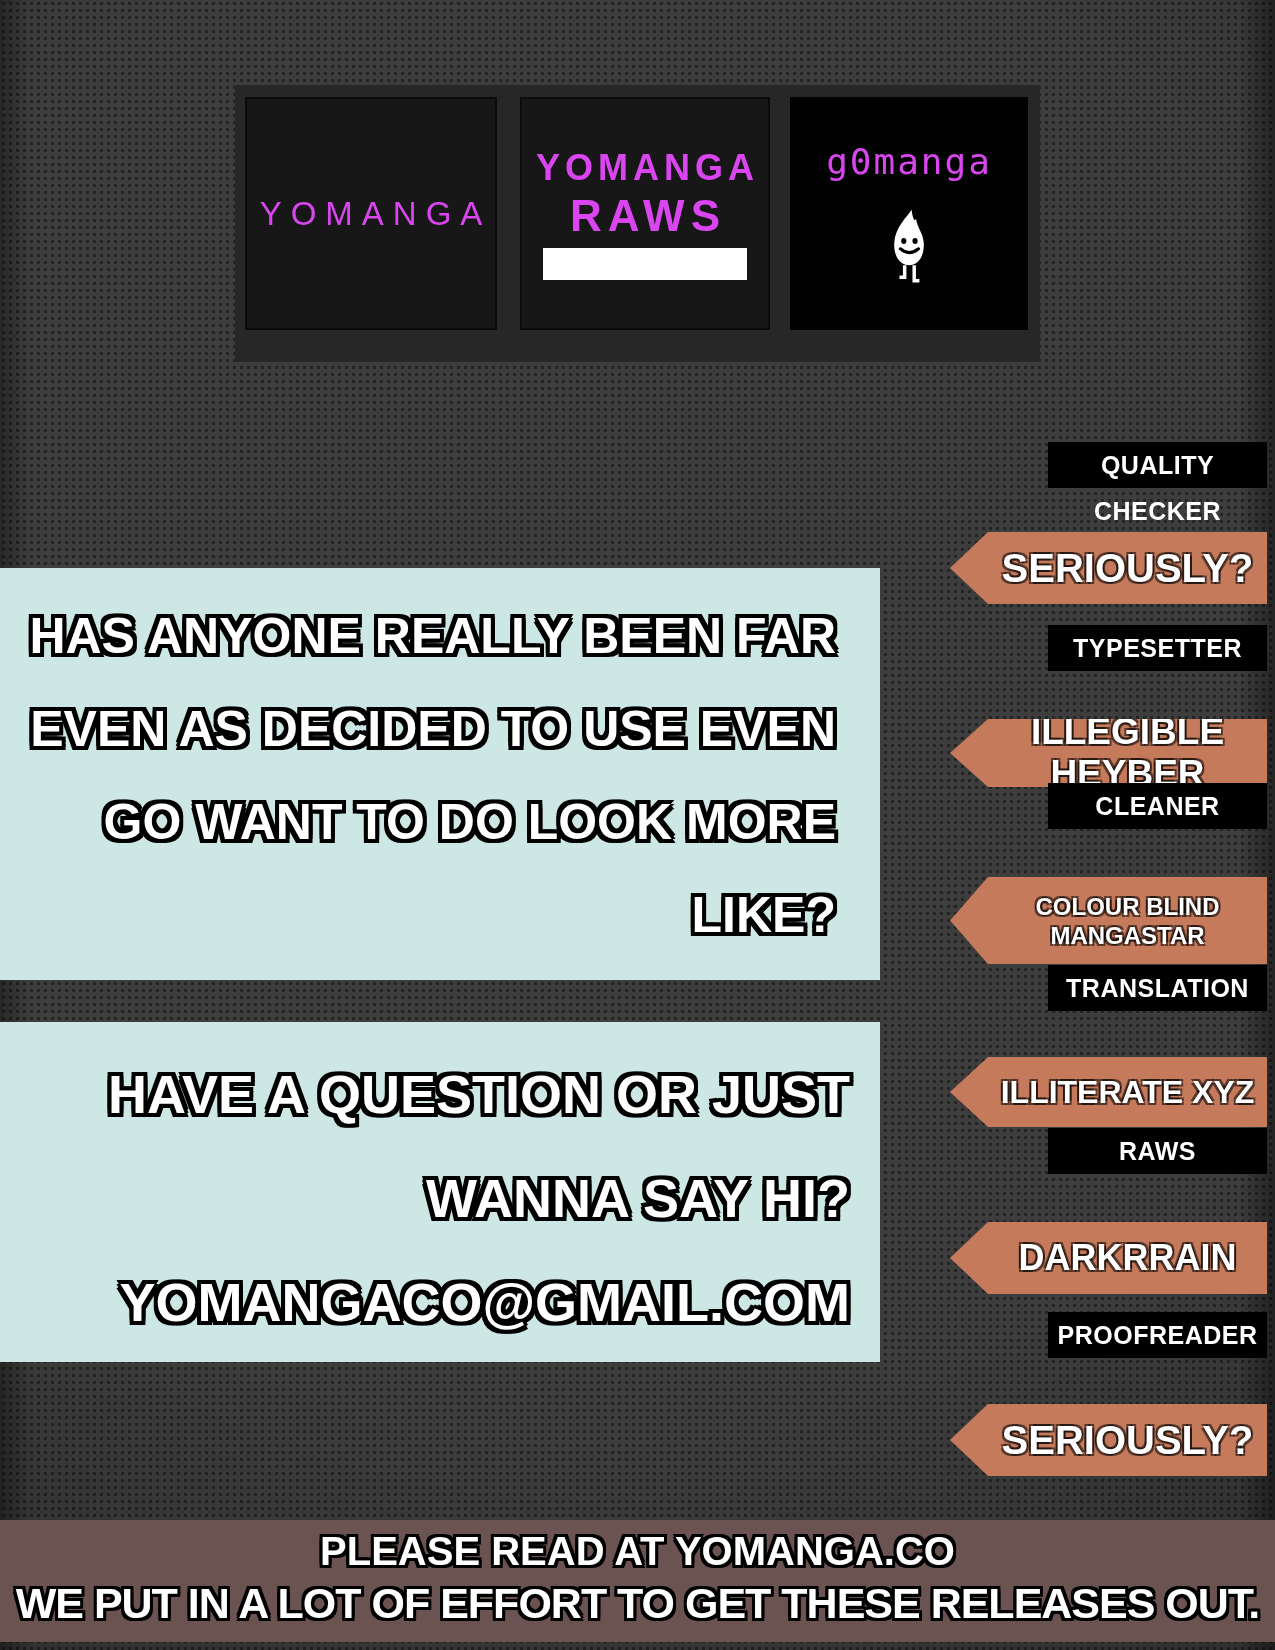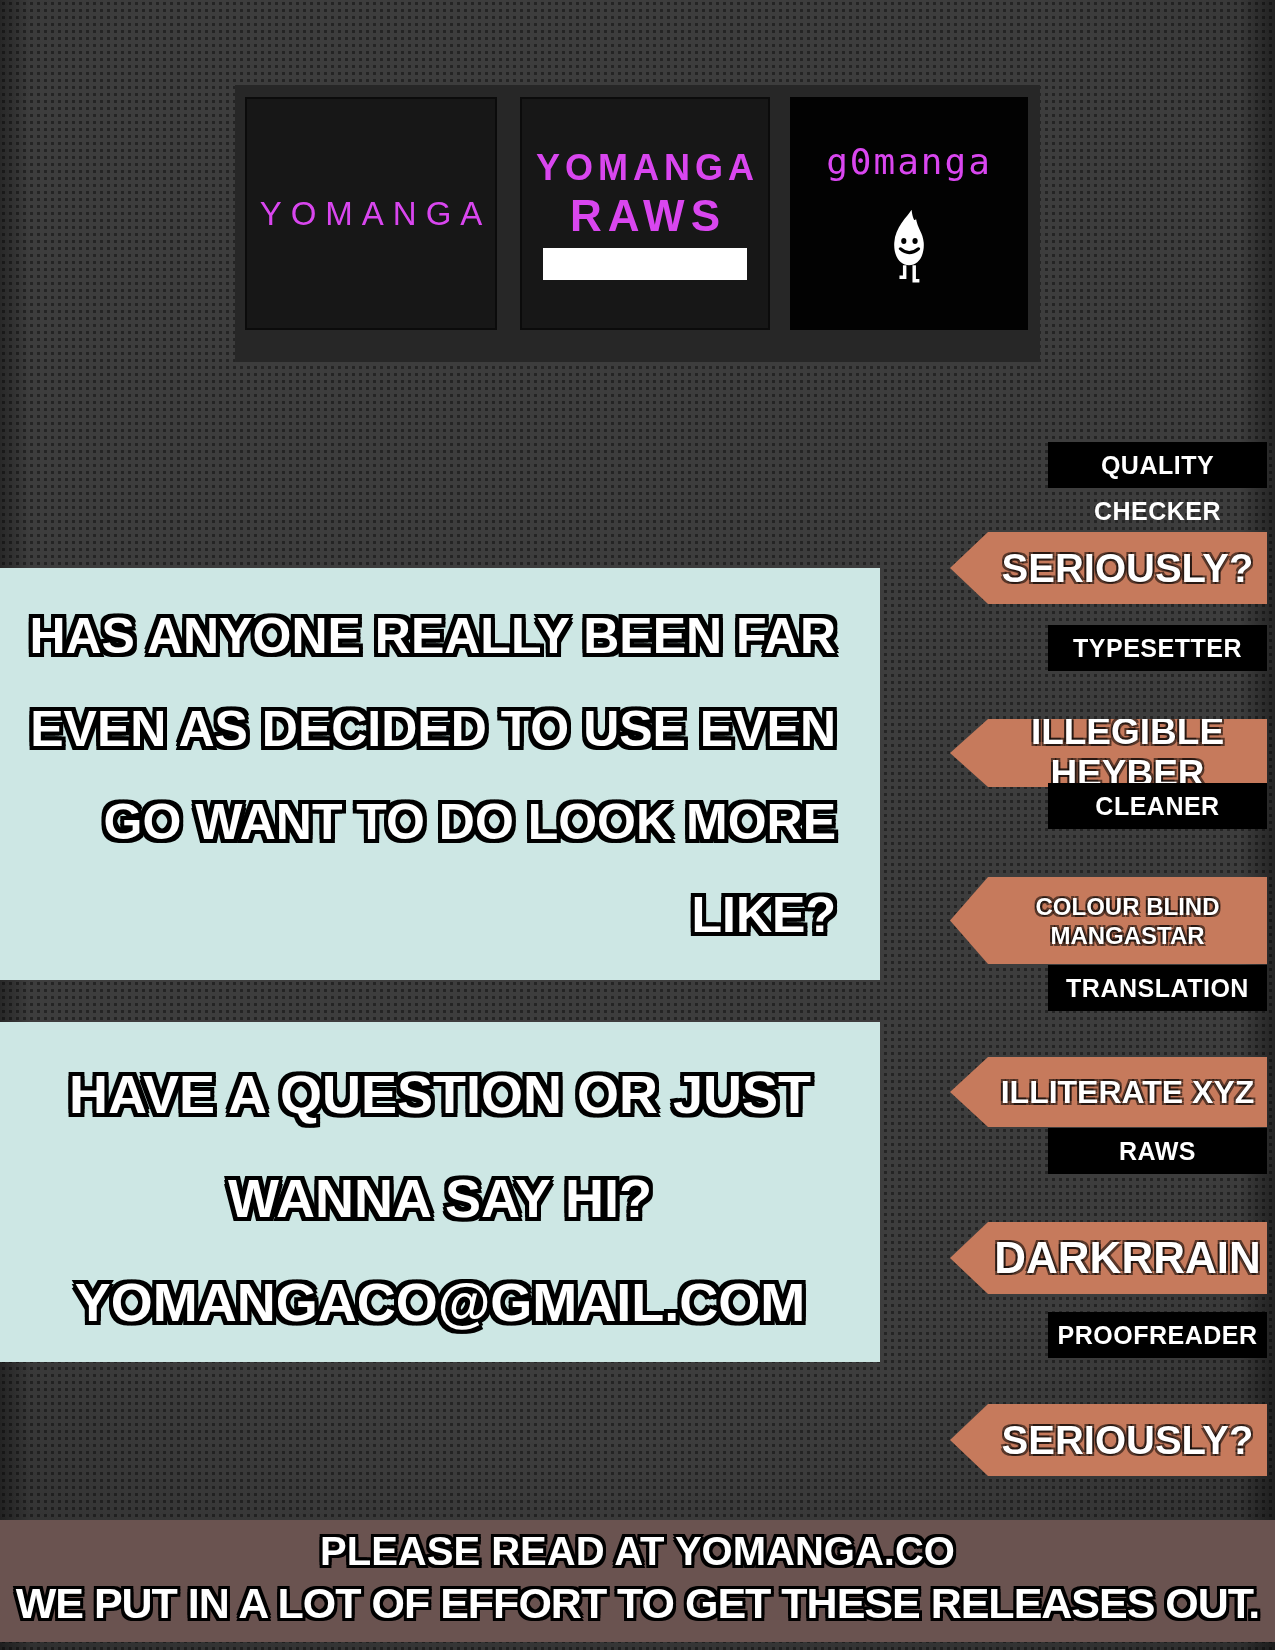--- a/index.html
+++ b/index.html
@@ -43,21 +43,21 @@
   .logo-c svg { margin-top:26px; }
 
   
   .mint-box {
     position:absolute; left:0; width:880px; box-sizing:border-box;
     background: var(--mint, #cde7e4);
     color:#fff; font-weight:700;
   }
   .box1 { top:568px; height:412px; text-align:right; padding:22px 44px 0 20px; }
   .box1 .line { font-size:50px; line-height:93px; letter-spacing:0px; }
-  .box2 { top:1022px; height:340px; text-align:center; padding:20px 30px 0 30px; }
+  .box2 { top:1022px; height:340px; text-align:right; padding:20px 30px 0 30px; }
   .box2 .line { font-size:54px; line-height:104px; }
 
   .o4 { text-shadow:
     -4px -4px 0 #000, 4px -4px 0 #000, -4px 4px 0 #000, 4px 4px 0 #000,
     -4px 0 0 #000, 4px 0 0 #000, 0 -4px 0 #000, 0 4px 0 #000,
     -3px -3px 0 #000, 3px -3px 0 #000, -3px 3px 0 #000, 3px 3px 0 #000; }
   .o3 { text-shadow:
     -3px -3px 0 #000, 3px -3px 0 #000, -3px 3px 0 #000, 3px 3px 0 #000,
     -3px 0 0 #000, 3px 0 0 #000, 0 -3px 0 #000, 0 3px 0 #000; }
   .o2 { text-shadow:
@@ -77,21 +77,21 @@
     clip-path: polygon(0 50%, 38px 0, 100% 0, 100% 100%, 38px 100%);
     color:#fff; font-weight:700; text-align:center;
     display:flex; align-items:center; justify-content:center;
     box-sizing:border-box; padding-left:38px;margin-top:42px;
   }
   .r1 { top:490px;  height:72px; font-size:40px; }
   .r2 { top:677px;  height:68px; font-size:37px; }
   .r3 { top:835px;  height:87px; font-size:24px; line-height:29px; }
   .r3 .name { max-width:215px; }
   .r4 { top:1015px; height:70px; font-size:32px; }
-  .r5 { top:1180px; height:72px; font-size:44px; }
+  .r5 { top:1180px; height:72px; font-size:36px; }
   .r6 { top:1362px; height:72px; font-size:40px; }
   .l1 { top:442px; }  .l2 { top:625px; }  .l3 { top:783px; }
   .l4 { top:965px; }  .l5 { top:1128px; } .l6 { top:1312px; }
 
   
   .footer-bar {
     position:absolute; left:0; top:1520px; width:1275px; height:122px;
     background: var(--footer_bar, #6a5350);
     color:#fff; font-weight:700; text-align:center;
   }

